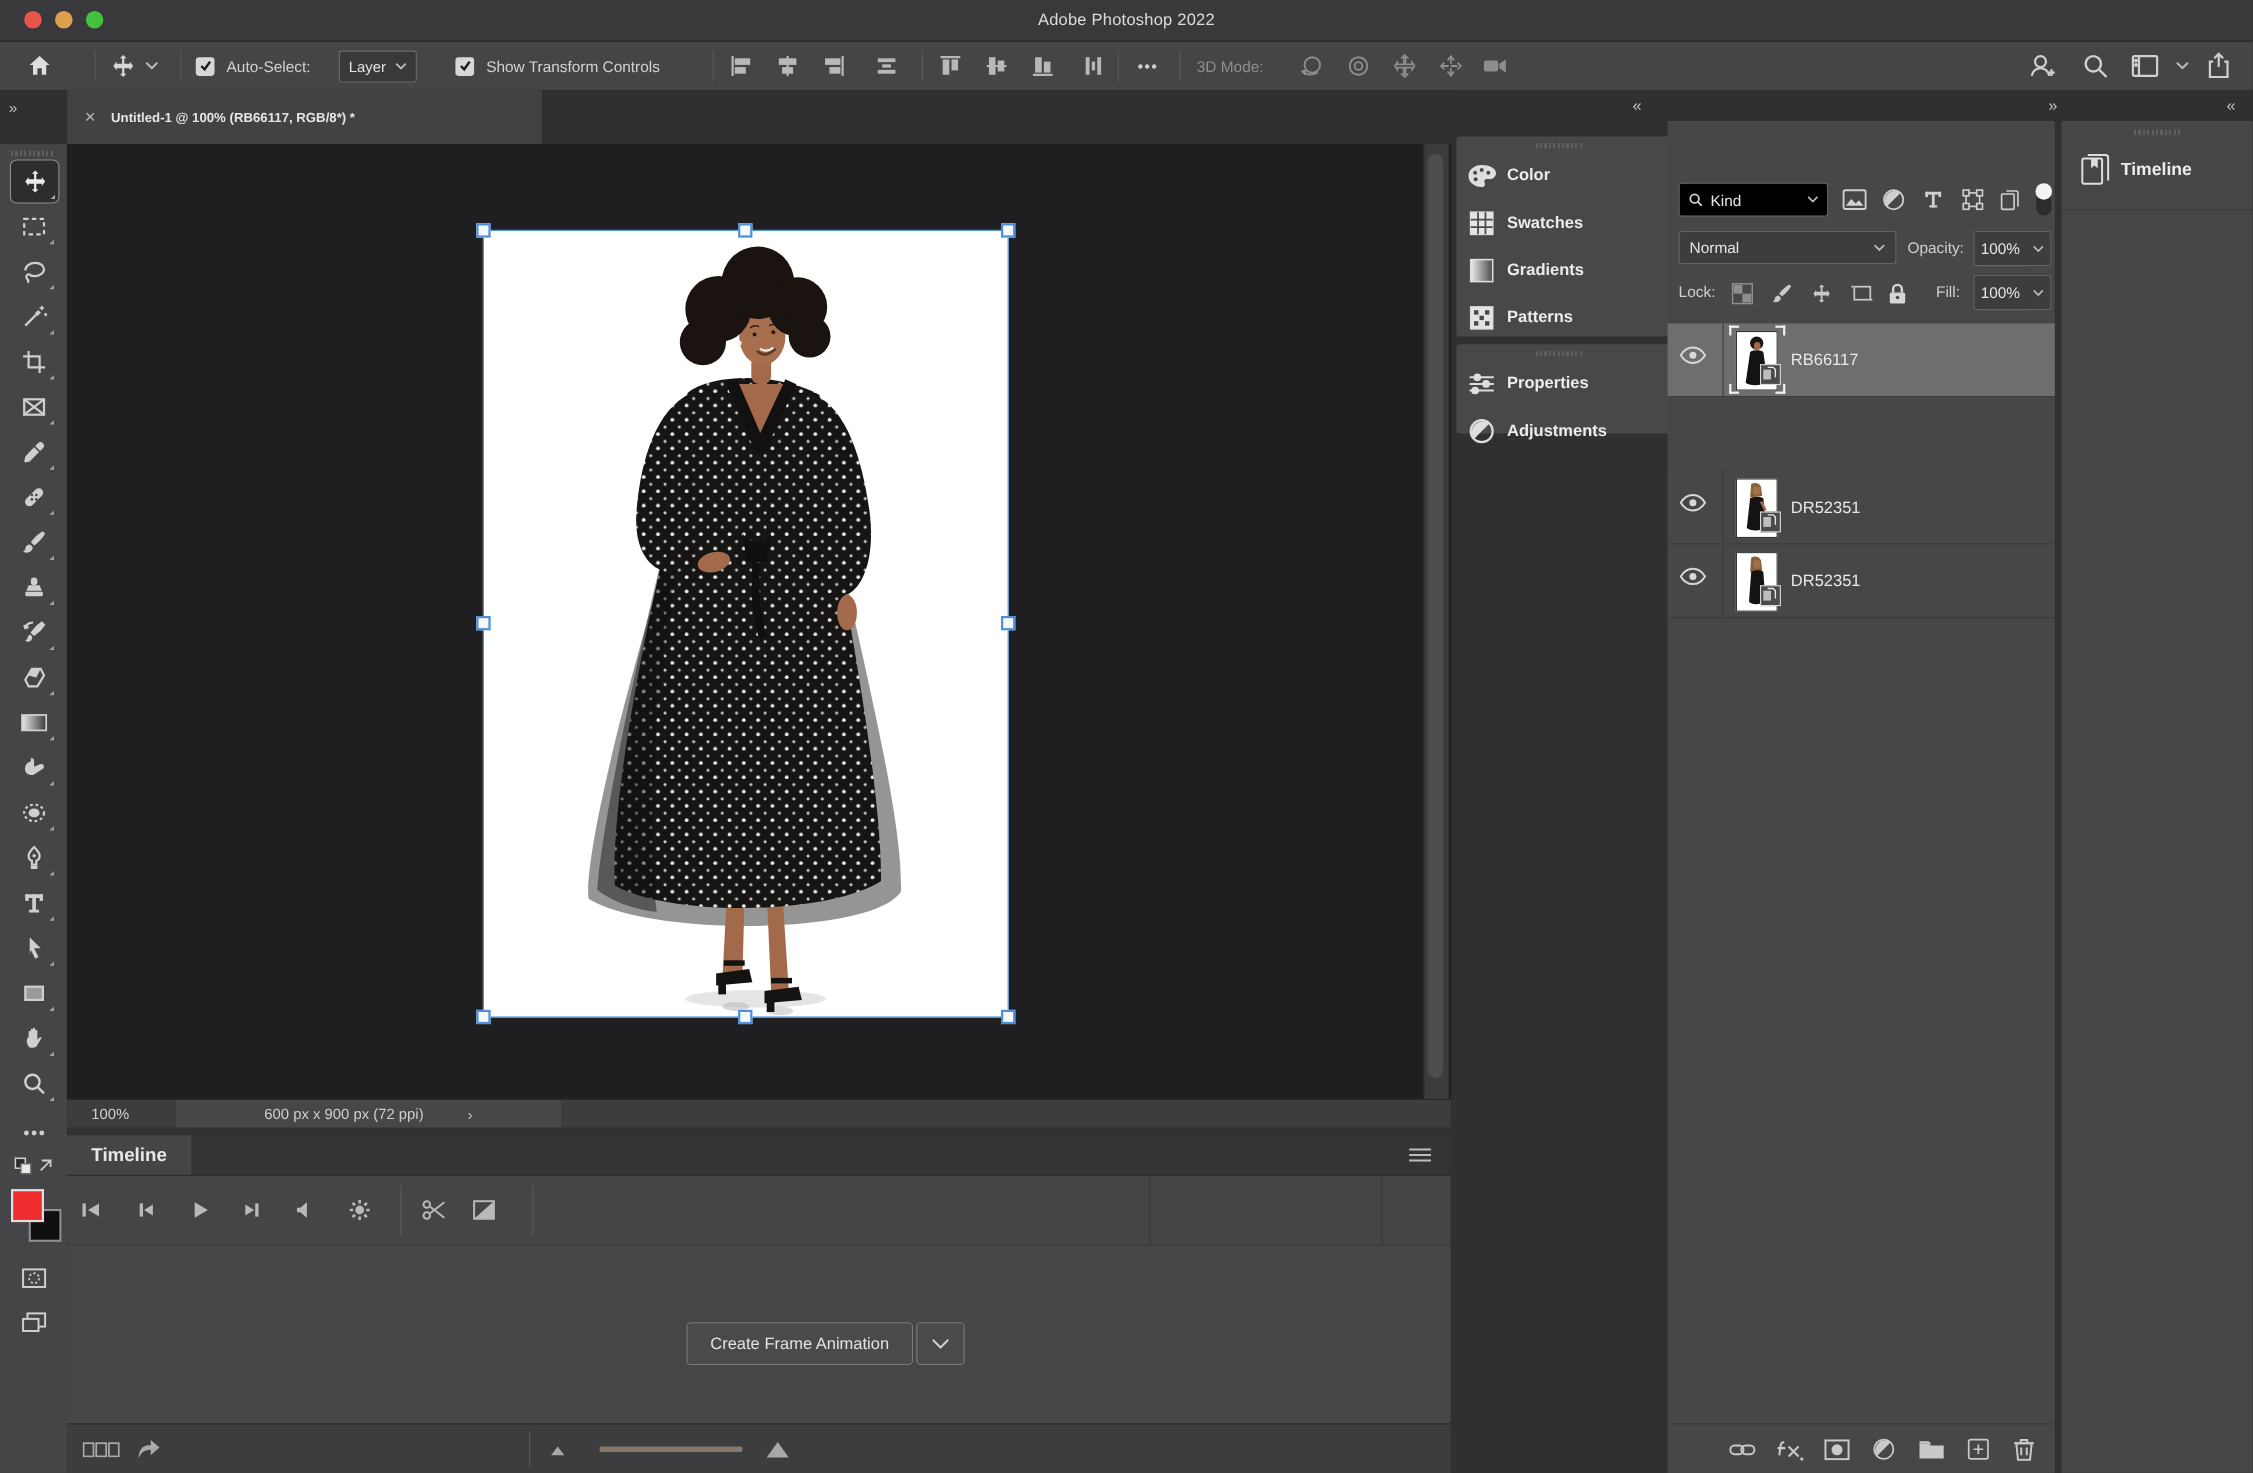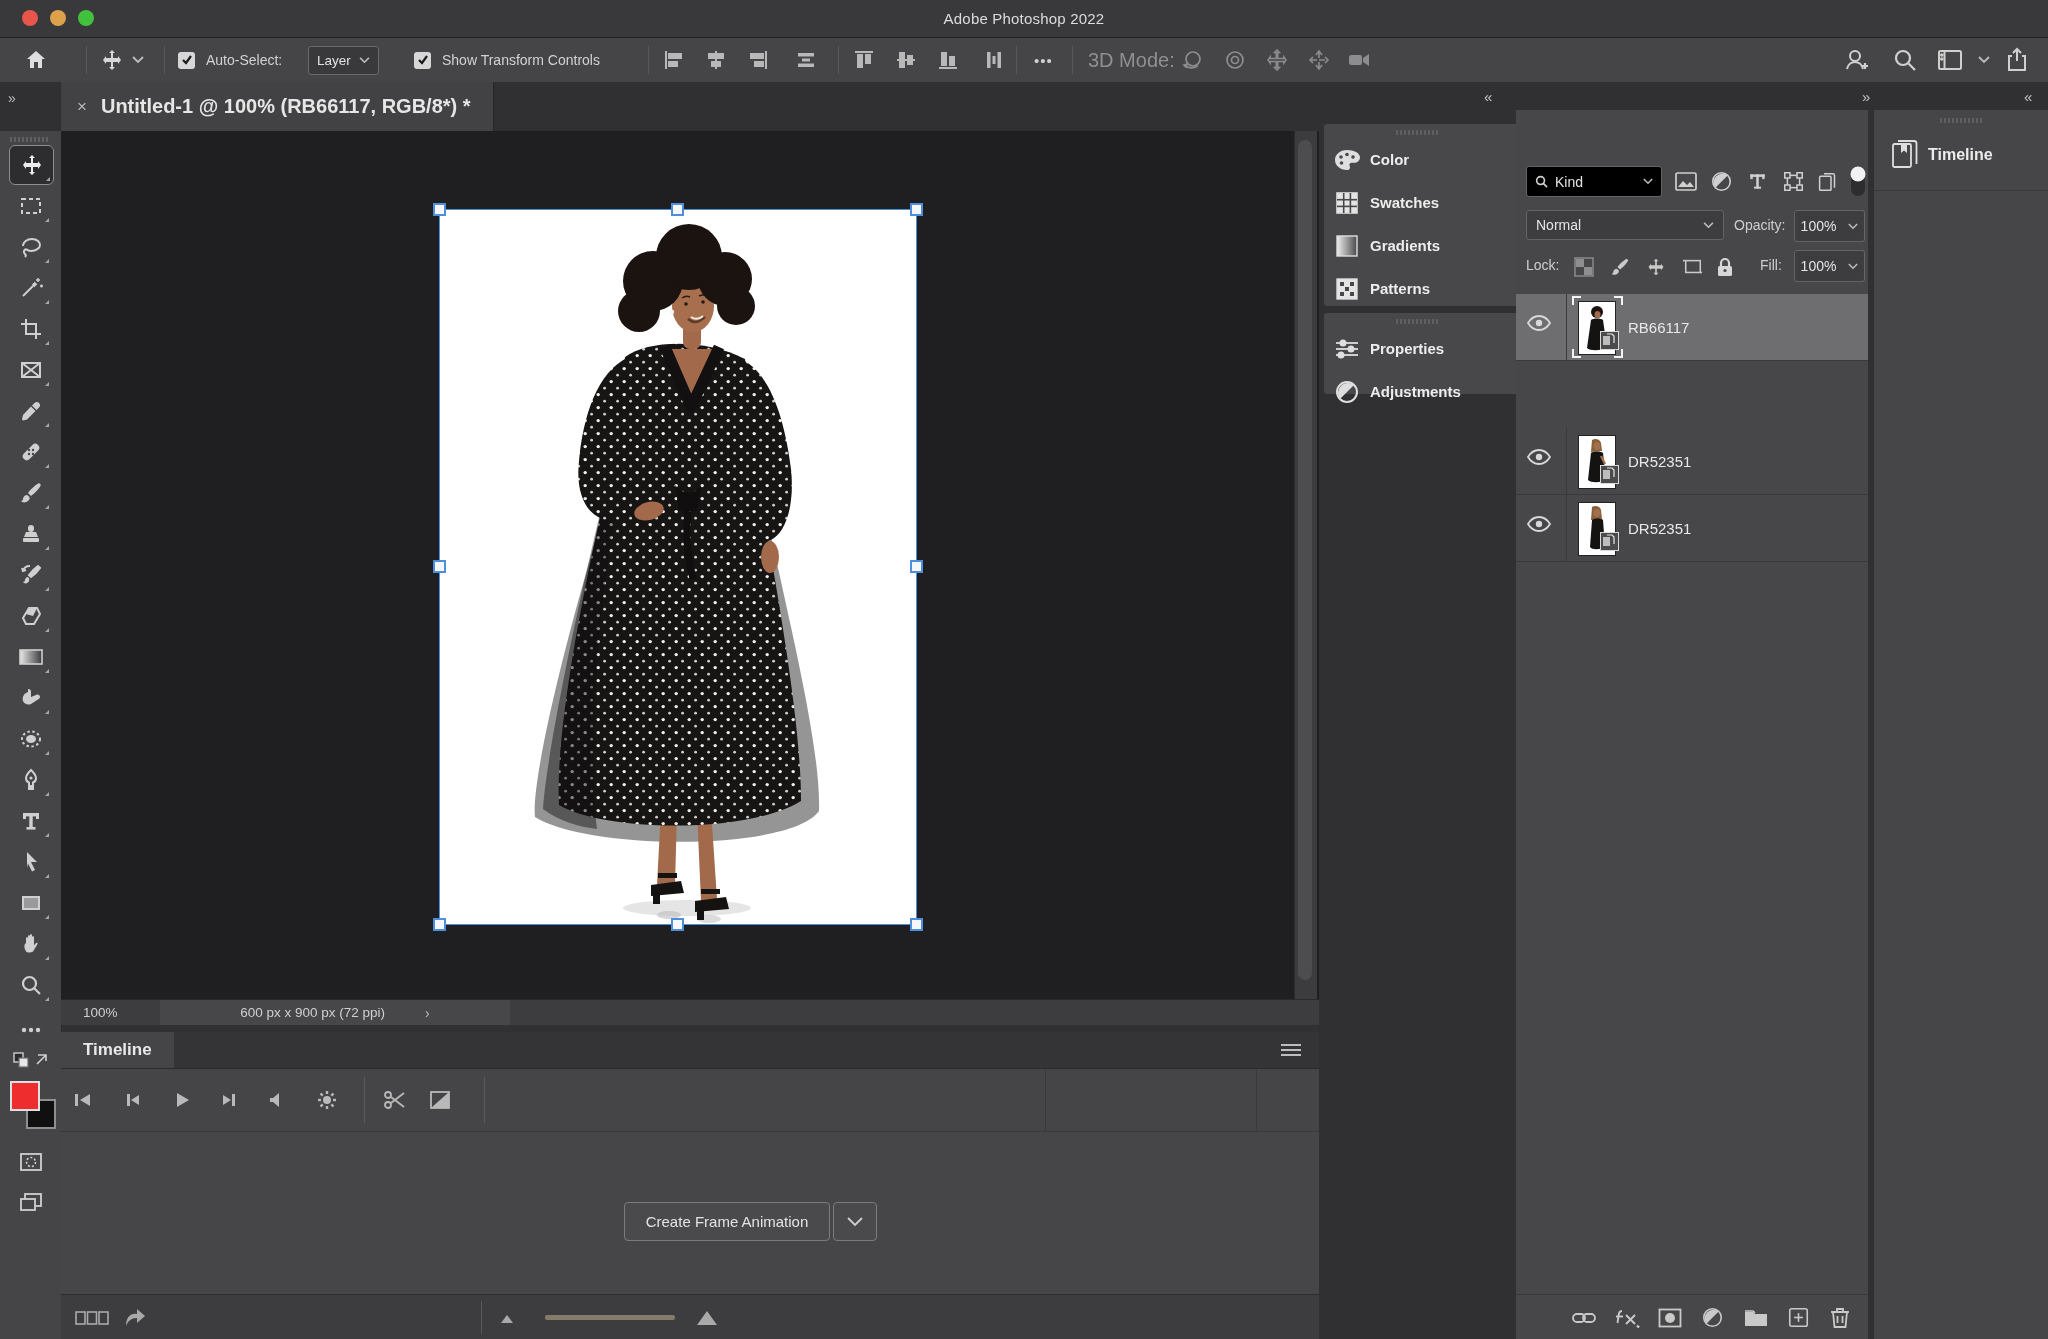--- a/index.html
+++ b/index.html
@@ -14,32 +14,32 @@
   .tl{position:absolute;top:10px;width:16px;height:16px;border-radius:50%;}
   .title{position:absolute;top:0;left:0;width:100%;height:37px;display:flex;align-items:center;justify-content:center;
          font-size:15px;color:#dcdcdc;letter-spacing:.2px;}
 
   
   .optionsbar{left:0;top:38px;width:2048px;height:44px;background:#454547;border-bottom:1px solid #262628;}
   .optionsbar > *{position:absolute;top:0;height:44px;display:flex;align-items:center;}
   .vdiv{width:1px!important;height:28px!important;top:8px!important;background:#59595b;}
   .cb{width:17px;height:17px;background:#d7d7d7;border-radius:3px;display:flex;align-items:center;justify-content:center;}
   .optlabel{font-size:14px;color:#d2d2d2;}
-  .dimlabel{font-size:20px;color:#8f8f90;}
+  .dimlabel{font-size:14px;color:#8f8f90;}
   .combo{background:#39393b;border:1px solid #6a6a6c;border-radius:3px;height:27px;display:flex;align-items:center;
          padding:0 8px;font-size:13.5px;color:#e2e2e2;gap:8px;}
   .ic{color:#c6c6c6;display:flex;align-items:center;justify-content:center;}
   .dim{color:#8d8d8e;}
 
   
   .tabstrip{left:0;top:82px;width:2048px;height:49px;background:#303032;}
   .doctab{position:absolute;left:61px;top:82px;width:432px;height:49px;background:#424244;
           display:flex;align-items:center;border-right:1px solid #262628;}
   .doctab .x{margin-left:16px;color:#b9b9b9;font-size:17px;}
-  .doctab .t{margin-left:14px;font-size:20px;color:#e6e6e6;font-weight:bold;}
+  .doctab .t{margin-left:14px;font-size:12px;color:#e6e6e6;font-weight:bold;}
   .chev{font-size:14px;color:#bdbdbd;}
 
   
   .toolbar{left:0;top:131px;width:61px;height:1208px;background:#454547;border-right:1px solid #29292b;}
   .dragdots{height:5px;background:repeating-linear-gradient(90deg,#5f5f61 0 2px,transparent 2px 4px);}
   .tool{position:absolute;left:9px;width:43px;height:38px;display:flex;align-items:center;justify-content:center;color:#cfcfcf;}
   .tool.sel{background:#2d2d2f;border:1px solid #8d8d8f;border-radius:6px;color:#ececec;}
   .tool .fo{position:absolute;right:3px;bottom:3px;width:0;height:0;border-left:4px solid transparent;border-bottom:4px solid #a8a8a8;}
   .fg{position:absolute;left:10px;width:26px;height:26px;background:#ee2d2e;border:2px solid #e0e0e0;z-index:2;}
   .bg{position:absolute;left:26px;width:26px;height:26px;background:#101010;border:2px solid #8f8f8f;z-index:1;}

